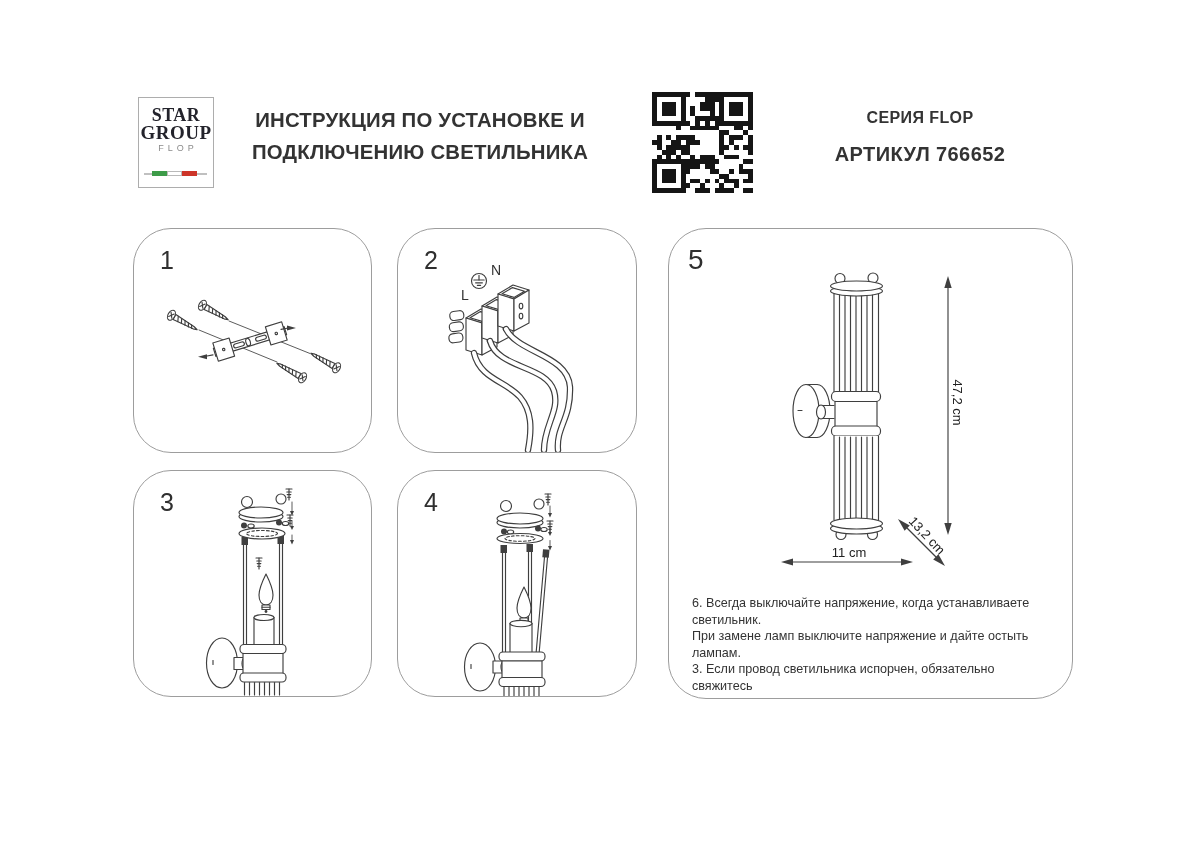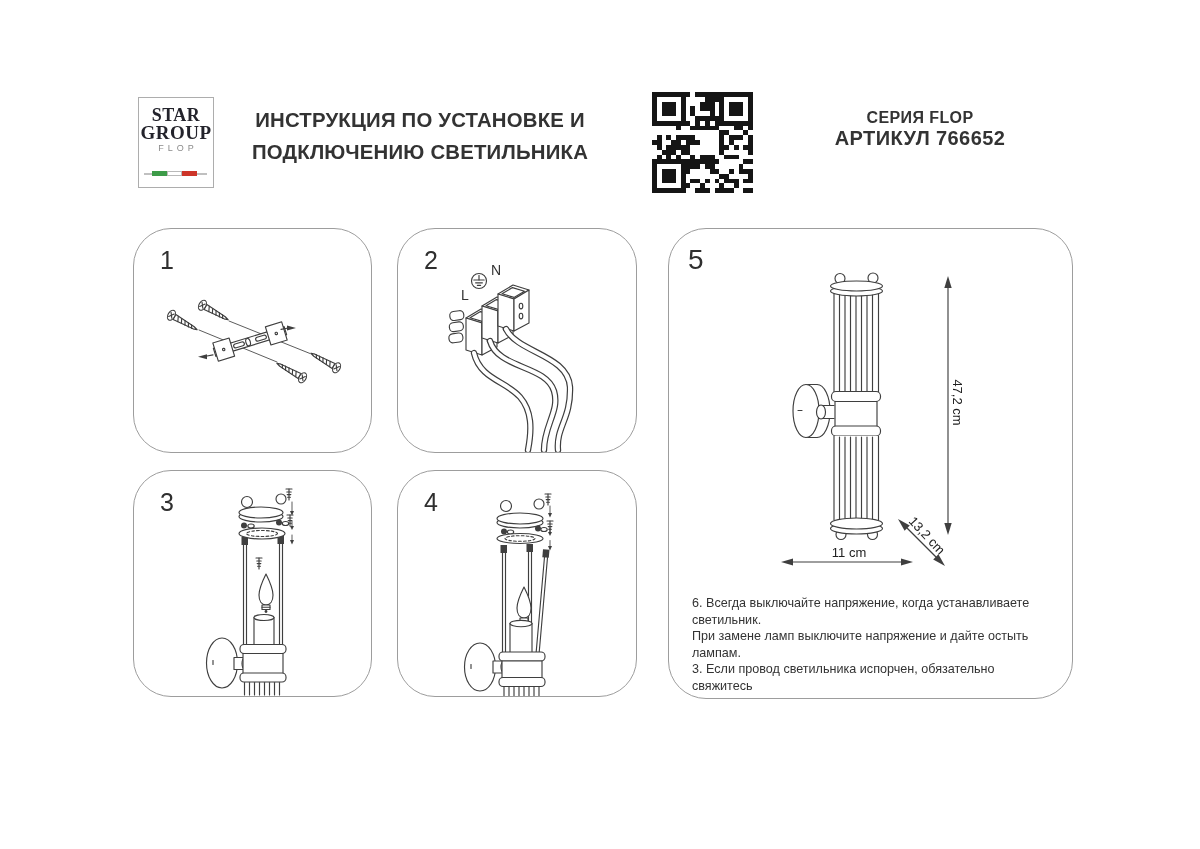--- a/index.html
+++ b/index.html
@@ -20,21 +20,21 @@
   .flag .w{left:23px;background:#fff;border:1px solid #b9b9b9;box-sizing:border-box;}
   .flag .r{left:38px;}
   .title{position:absolute;left:225px;top:104px;width:390px;text-align:center;
          font-weight:bold;font-size:21px;line-height:32px;color:#333;
          letter-spacing:.2px;transform:scaleX(.97);}
   .qr{position:absolute;left:652px;top:92px;width:101px;height:101px;display:grid;
       grid-template-rows:repeat(21,1fr);grid-template-columns:repeat(21,1fr);background:#fff;}
   .qr i{background:#151515;display:block;}
   .prod{position:absolute;left:790px;top:109px;width:260px;text-align:center;color:#333;}
   .series{font-weight:bold;font-size:16px;letter-spacing:.4px;}
-  .article{margin-top:0;font-weight:bold;font-size:20px;letter-spacing:.4px;}
+  .article{margin-top:16px;font-weight:bold;font-size:20px;letter-spacing:.4px;}
   
   .panel{position:absolute;border:1.3px solid #9d9d9d;border-radius:38px;background:#fff;overflow:hidden;}
   #p1{left:133px;top:228px;width:237px;height:223px;}
   #p2{left:397px;top:228px;width:238px;height:223px;}
   #p3{left:133px;top:470px;width:237px;height:225px;}
   #p4{left:397px;top:470px;width:238px;height:225px;}
   #p5{left:668px;top:228px;width:403px;height:469px;}
   .num{position:absolute;left:26px;top:17px;font-size:25px;color:#2f2f2f;}
   #p5 .num{left:19px;top:15px;font-size:28px;}
   .art{position:absolute;left:0;top:0;}

